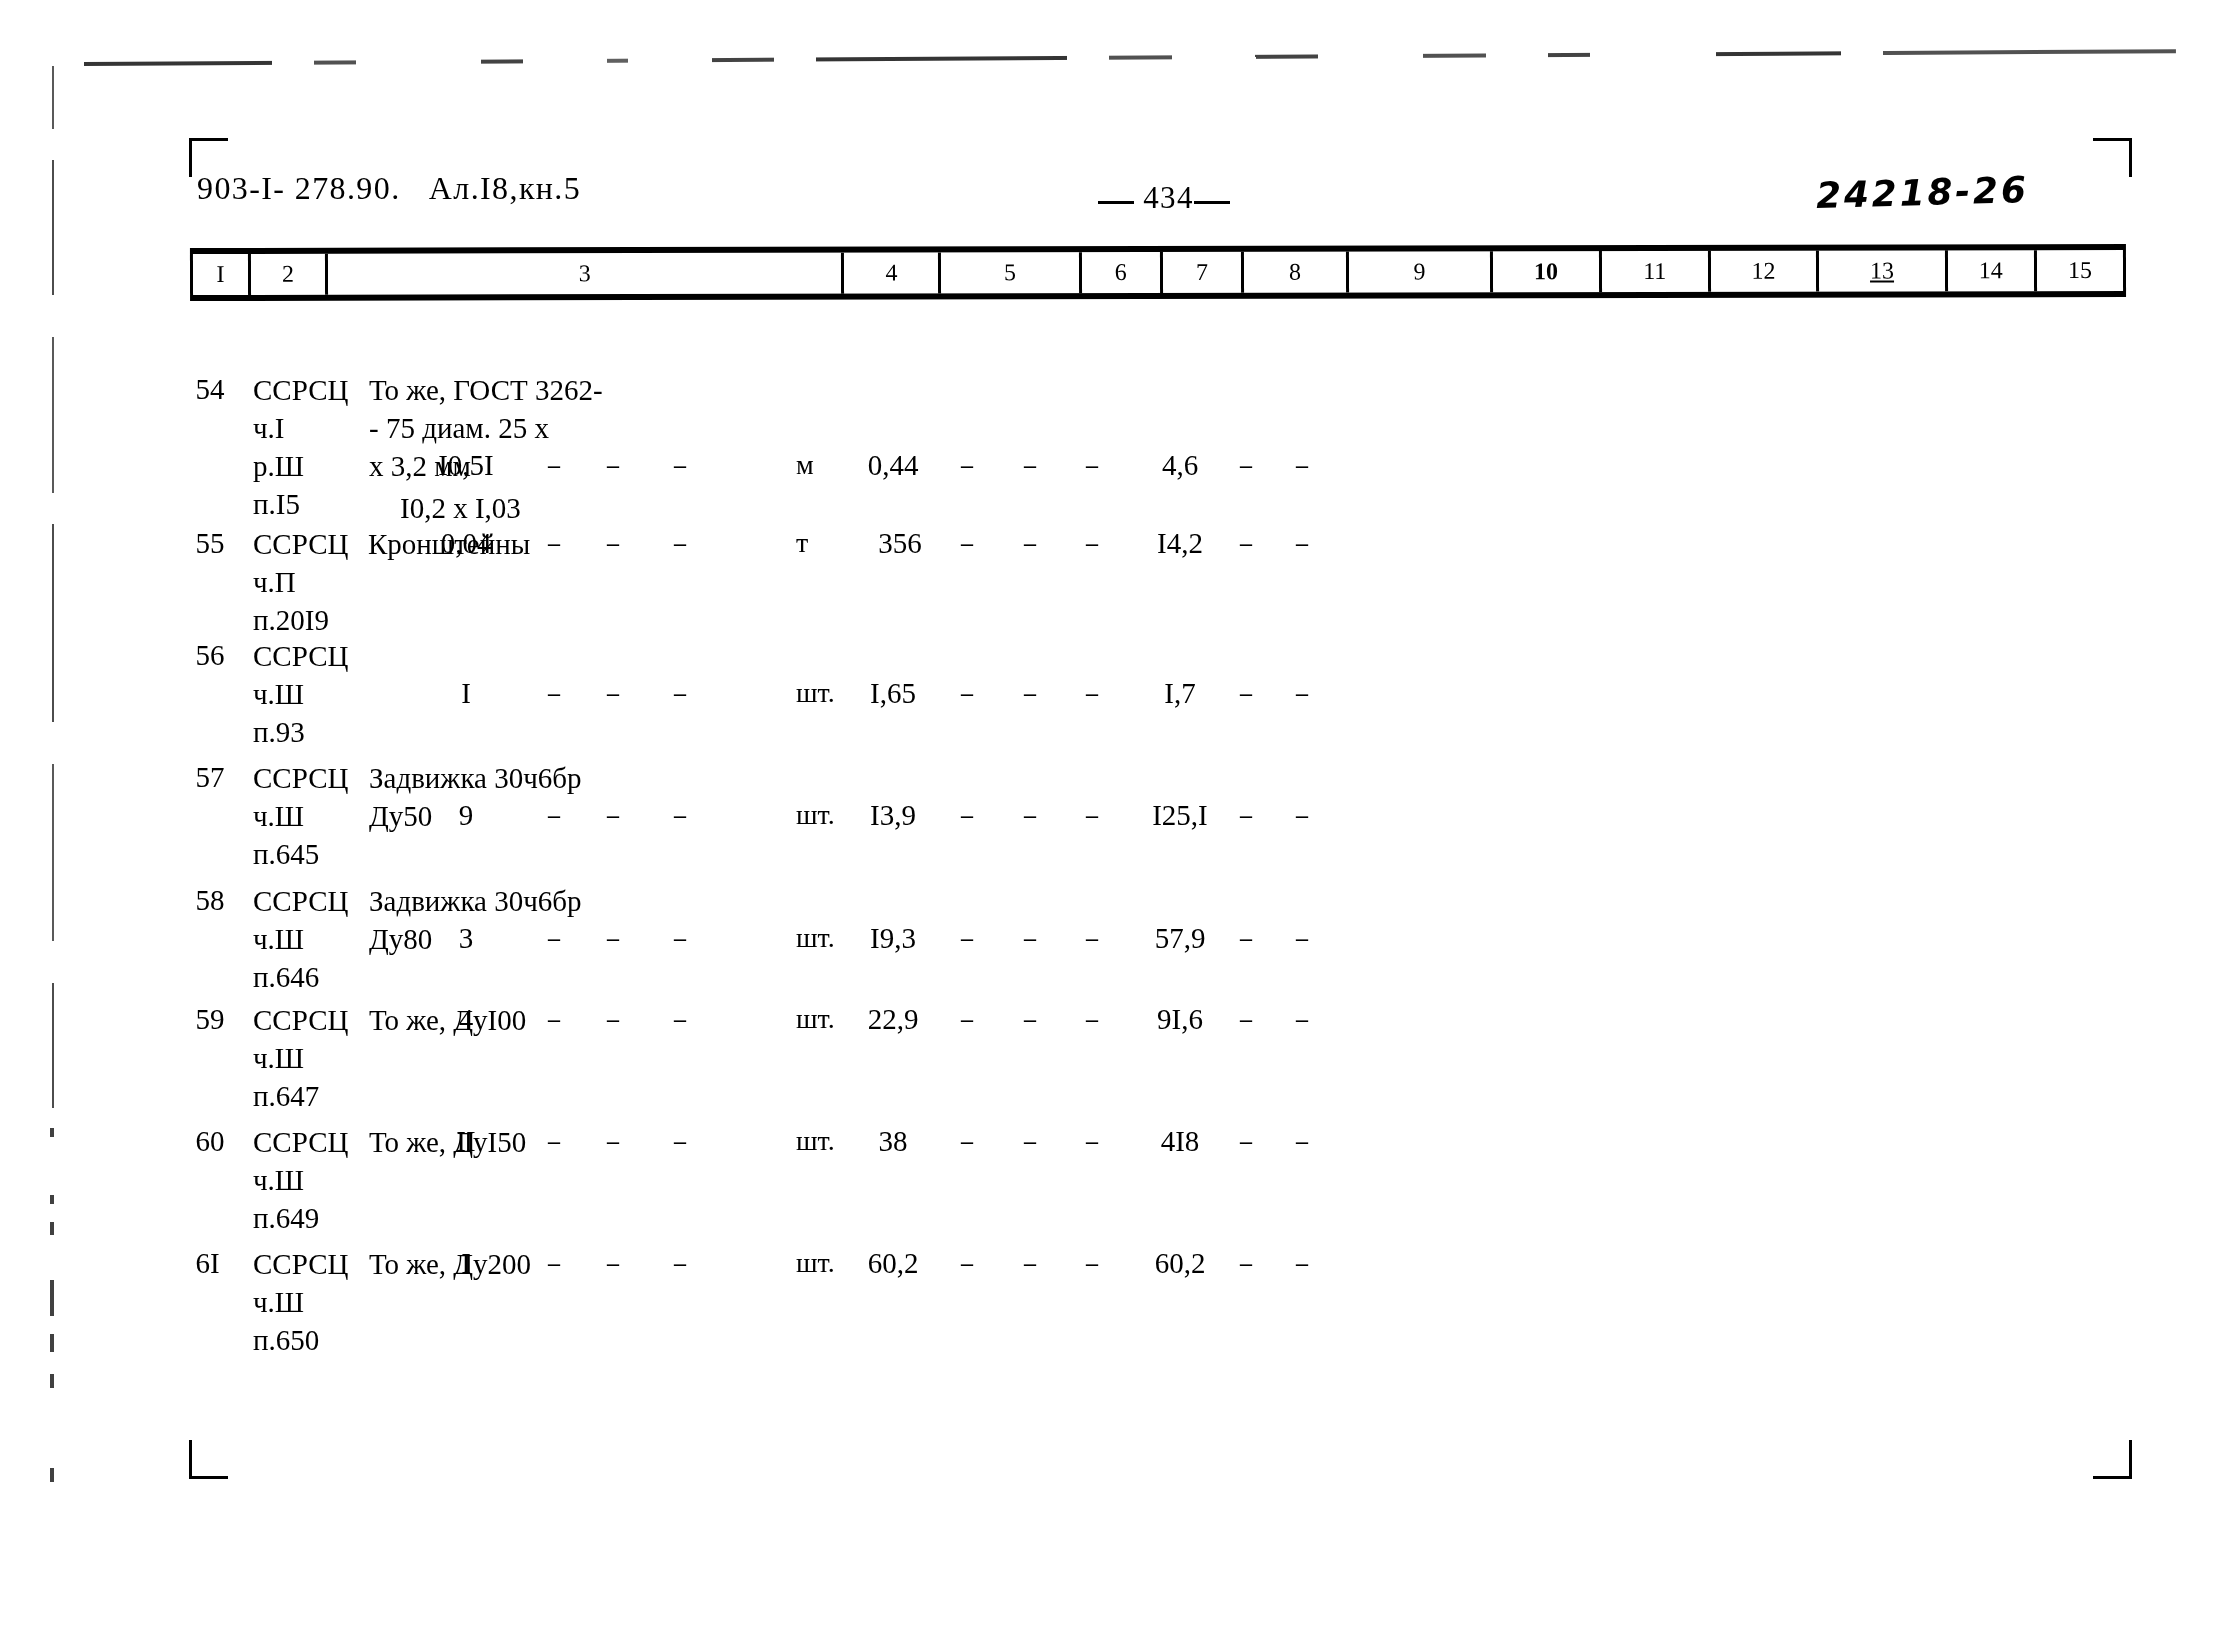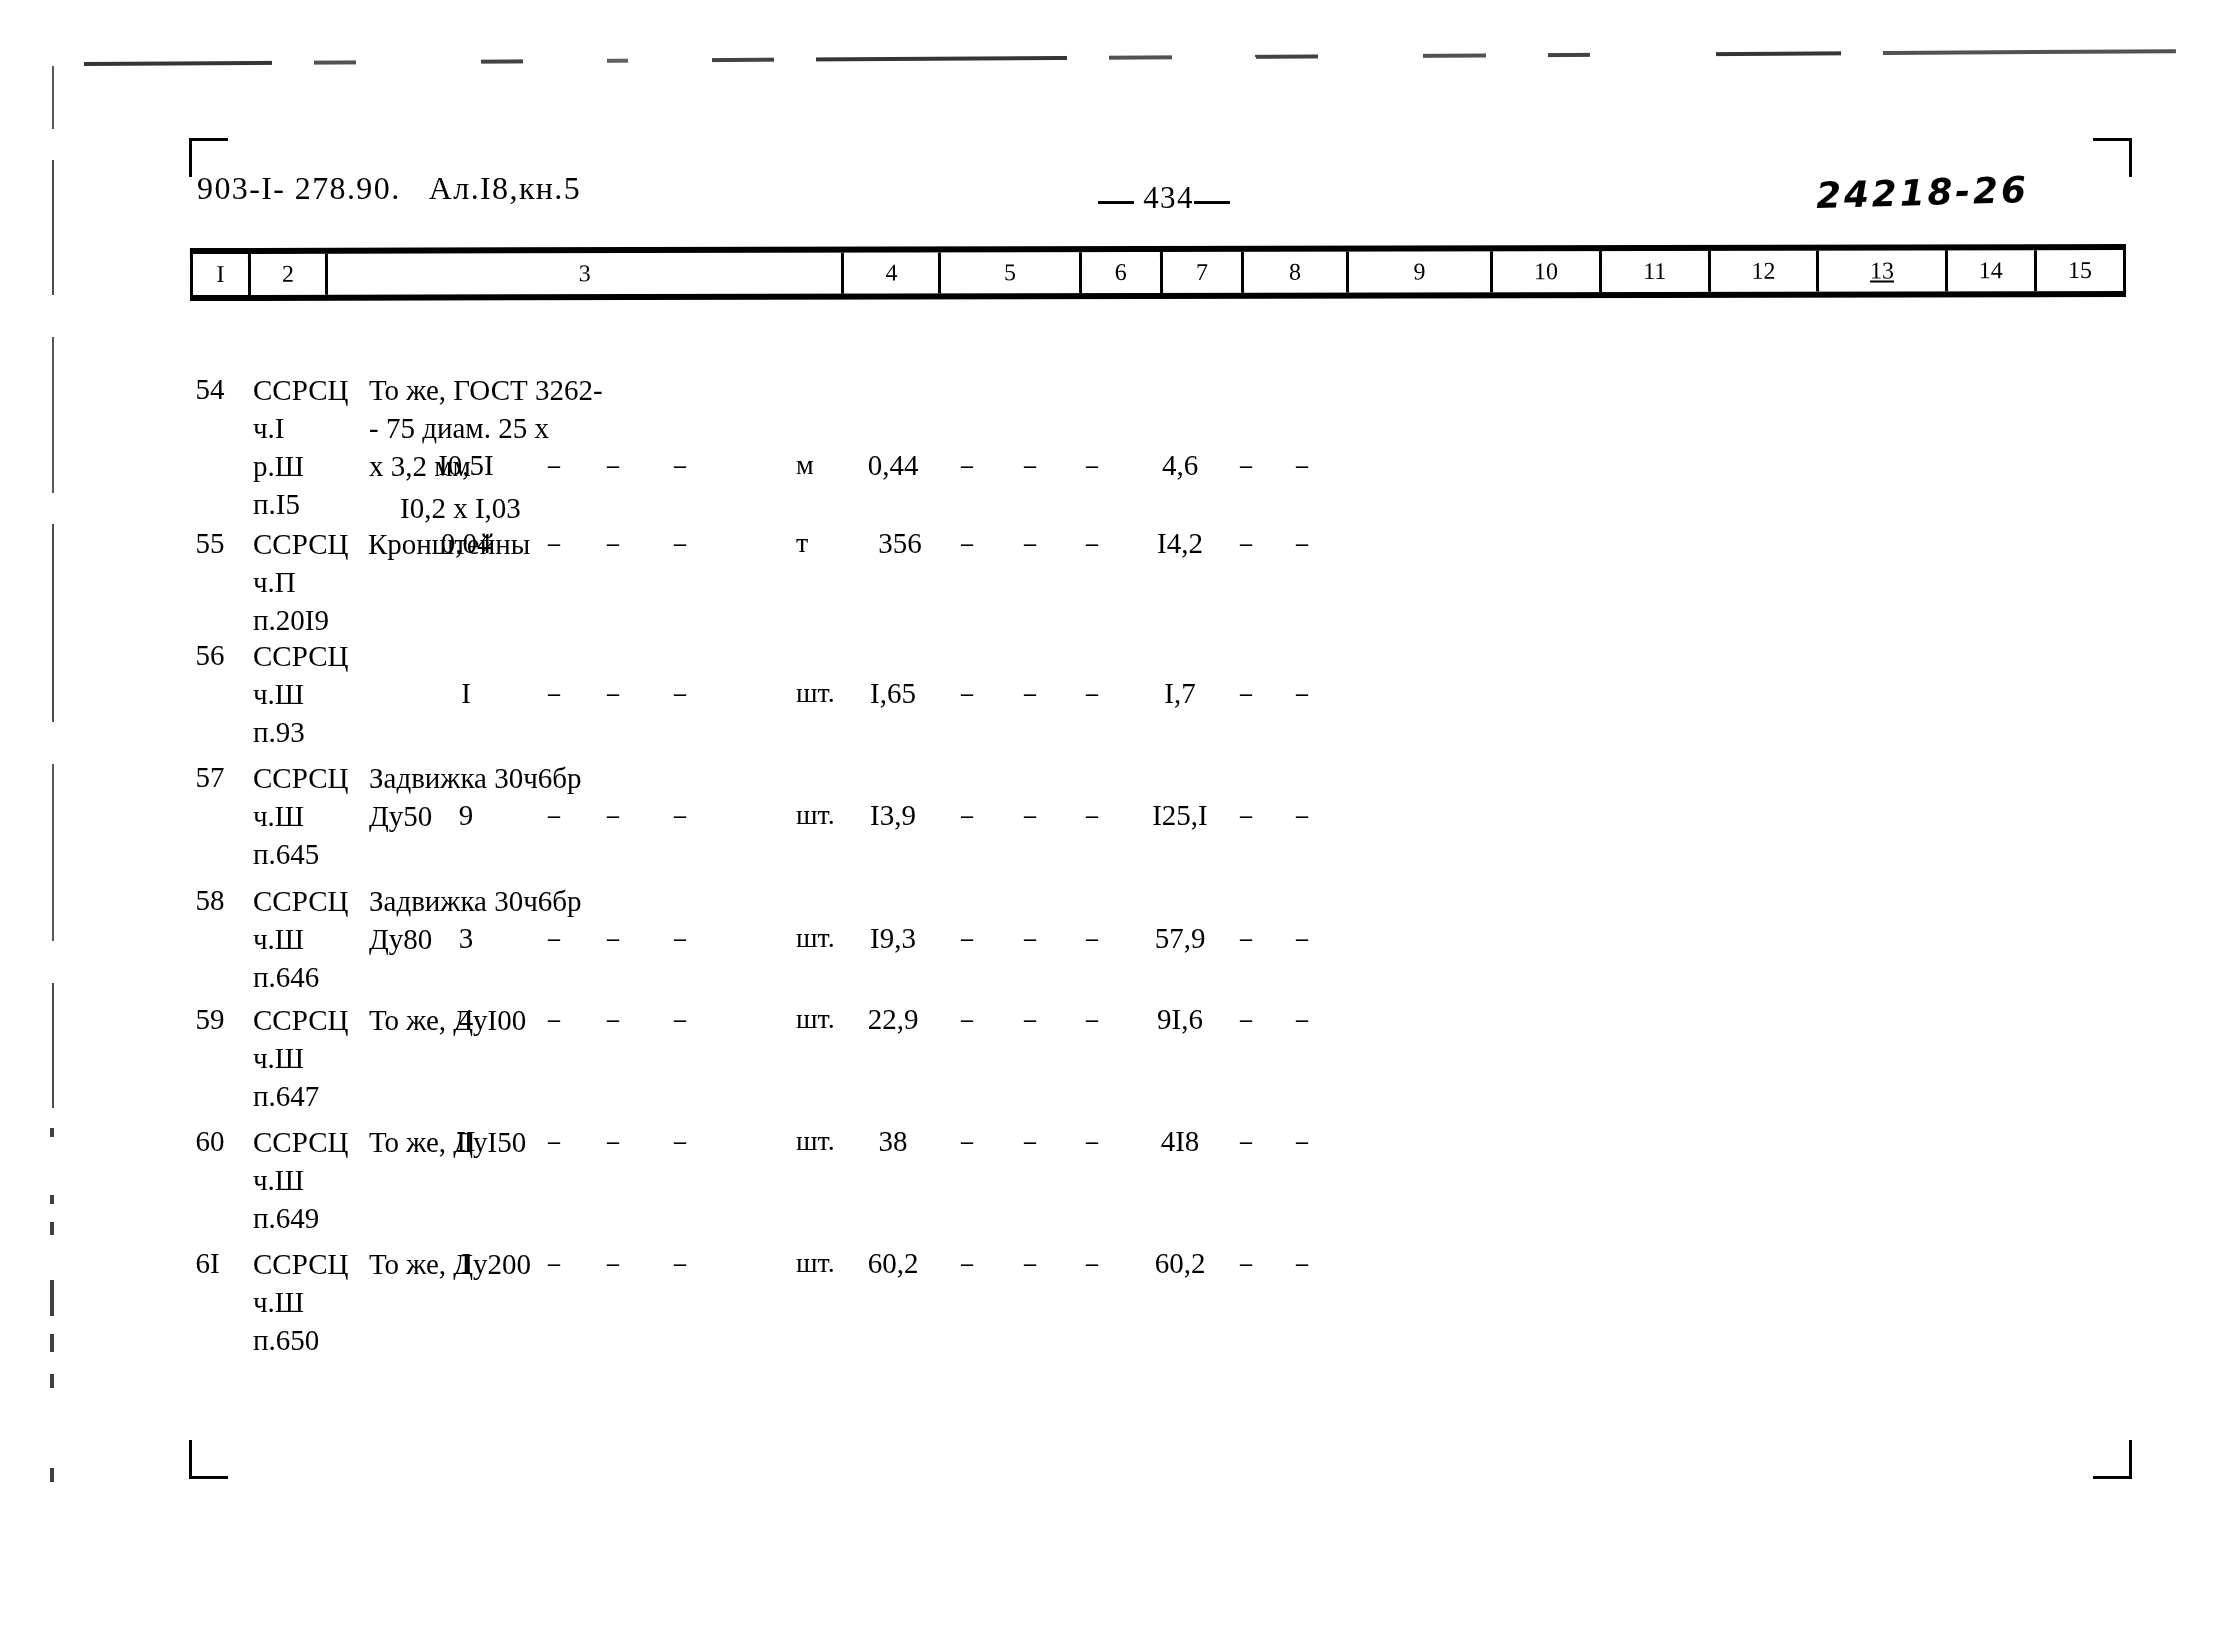--- a/index.html
+++ b/index.html
@@ -196,21 +196,21 @@
   <div id="colhead">
       <div class="ch" style="width: 49px; flex: 70 0 0px;">I</div>
       <div class="ch" style="width: 66px; flex: 95 0 0px;">2</div>
       <div class="ch" style="width: 458px; flex: 655 0 0px;">3</div>
       <div class="ch" style="width: 84px; flex: 120 0 0px;">4</div>
       <div class="ch" style="width: 122px; flex: 175 0 0px;">5</div>
       <div class="ch" style="width: 70px; flex: 100 0 0px;">6</div>
       <div class="ch" style="width: 70px; flex: 100 0 0px;">7</div>
       <div class="ch" style="width: 91px; flex: 130 0 0px;">8</div>
       <div class="ch" style="width: 126px; flex: 180 0 0px;">9</div>
-      <div class="ch" style="width: 94px; flex: 135 0 0px;">10</div>
+      <div class="ch" style="width: 94px; flex: 135 0 0px; font-weight: bold;">10</div>
       <div class="ch" style="width: 94px; flex: 135 0 0px;">11</div>
       <div class="ch" style="width: 94px; flex: 135 0 0px;">12</div>
       <div class="ch" style="width: 112px; flex: 160 0 0px; text-decoration: underline;">13</div>
       <div class="ch" style="width: 77px; flex: 110 0 0px;">14</div>
       <div class="ch" style="width: 77px; flex: 110 0 0px;">15</div>
     </div>
 
   <div id="rows">
       <div class="row" style="position: absolute; top: 35px; left: 0px; width: 100%; height: 175px; margin-top: 42px;">
         <div class="cell c-num" style="left: 5.6px; top: 0px;">54</div>

